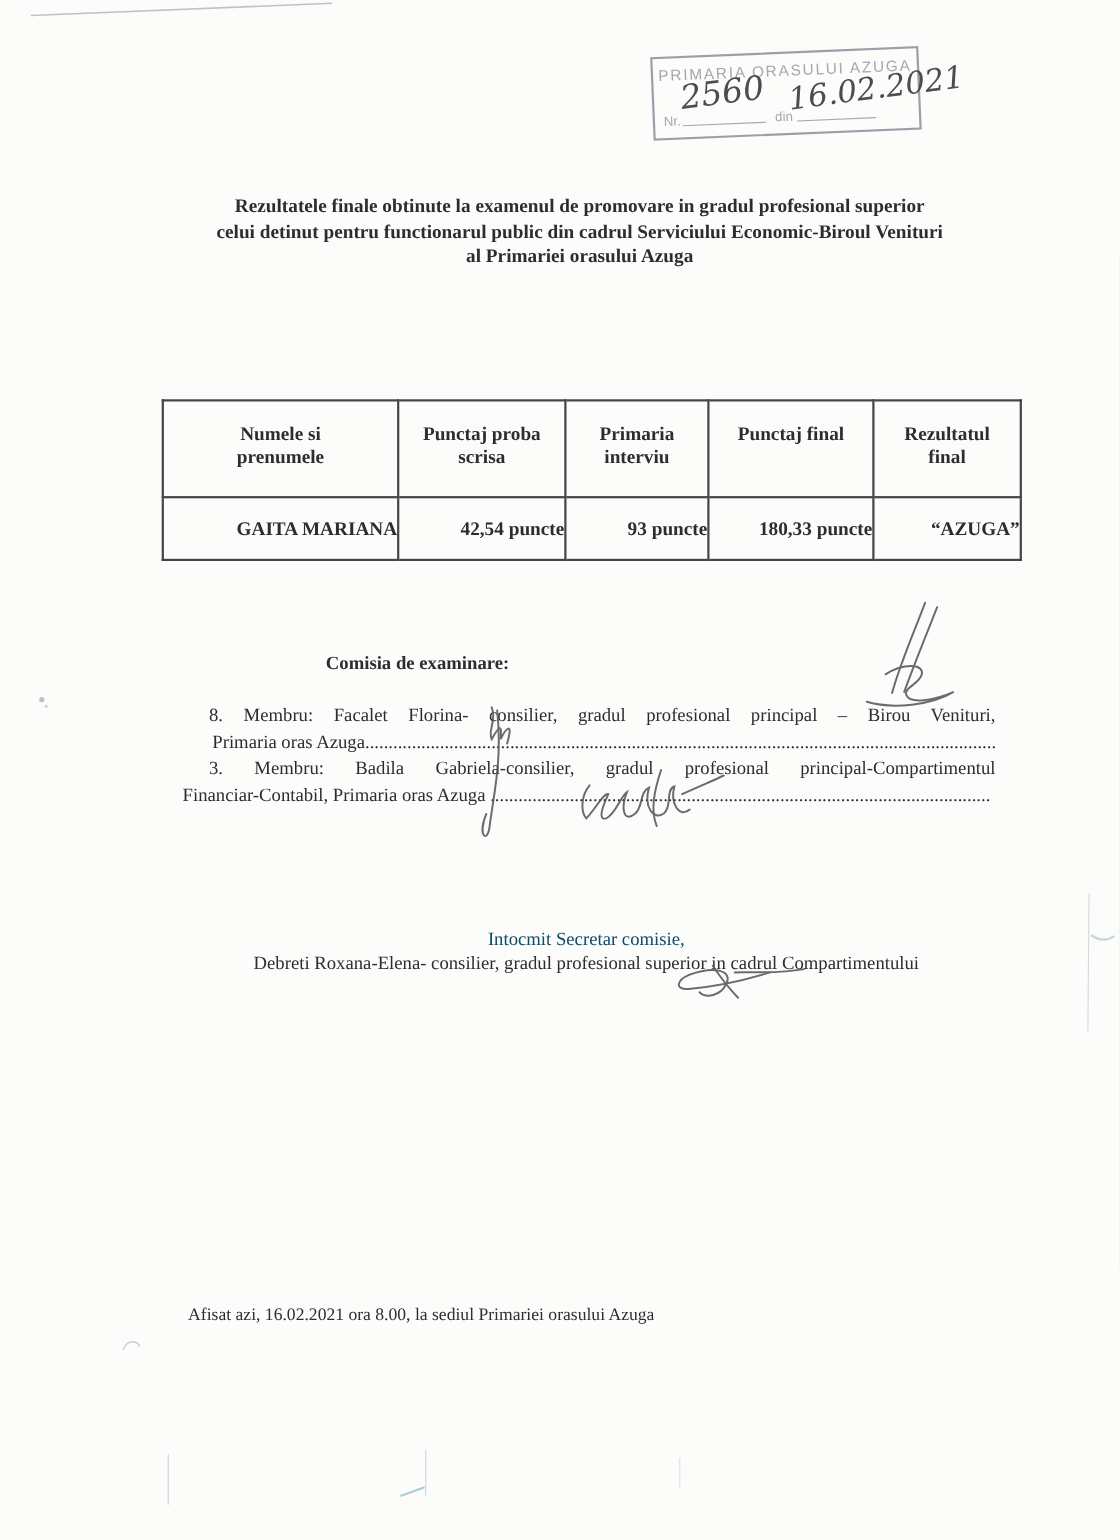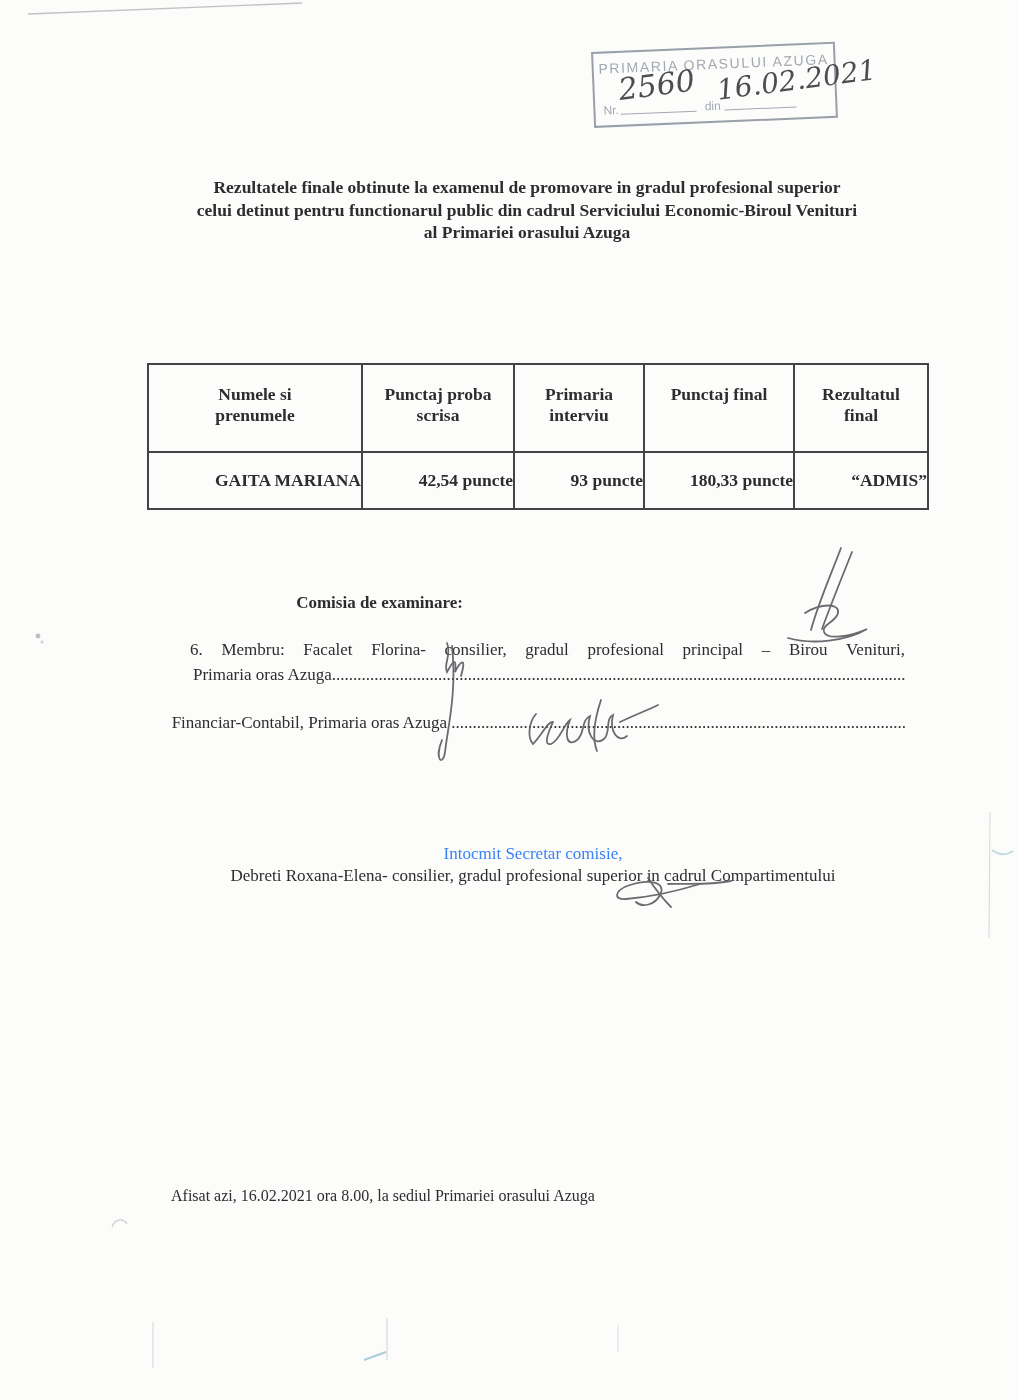--- a/index.html
+++ b/index.html
@@ -60,21 +60,21 @@
   table.results th{height:67px;vertical-align:top;padding-top:19px;text-align:center;}
   table.results td{height:55px;vertical-align:middle;text-align:right;padding-left:10px;}
   .hwrap{margin:0 auto;line-height:21px;}
   td.c-admis{text-align:center;vertical-align:top;padding-top:10px;padding-left:0;font-weight:normal;font-size:16.5px;}
   
   .line{position:absolute;font-size:17px;line-height:21px;overflow:hidden;white-space:pre;}
   .line.just{white-space:normal;text-align:justify;text-align-last:justify;}
   .bold{font-weight:bold;text-align:right;}
   
   .sec-line{position:absolute;left:48px;width:970px;text-align:center;font-size:17px;white-space:pre;}
-  .faded{color:#3b82f6;}
+  .faded{color:#0c4a6e;}
   
   .footer-line{position:absolute;left:171px;top:1187px;font-size:16px;font-weight:normal;white-space:nowrap;}
   
   .overlay{position:absolute;left:0;top:0;pointer-events:none;}
 </style>
 </head>
 <body>
 
 <div class="page">
 
@@ -120,29 +120,30 @@
           </th>
       <th>
             <div class="hwrap" style="max-width:100px">Rezultatul final</div>
           </th>
     </tr>
     <tr>
       <td>GAITA MARIANA</td>
       <td>42,54 puncte</td>
       <td>93 puncte</td>
       <td>180,33 puncte</td>
-      <td class="c-admis">“ADMIS”</td>
+      <td class="c-admis">“AZUGA”</td>
     </tr>
   </tbody>
     </table>
 
   <div class="line bold" style="left:163px;top:592px;width:300px;">Comisia de examinare:</div>
-  <div class="line just" style="left:190px;top:639px;width:715px;">6. Membru: Facalet Florina- consilier, gradul profesional principal – Birou Venituri,</div>
+  <div class="line just" style="left:190px;top:639px;width:715px;">8. Membru: Facalet Florina- consilier, gradul profesional principal – Birou Venituri,</div>
   <div class="line" style="left:193px;top:664px;width:713px;">Primaria oras Azuga..........................................................................................................................................................</div>
-  <div class="line" style="left:166px;top:712px;width:740px;text-align:right;">Financiar-Contabil, Primaria oras Azuga ...........................................................................................................</div>
+  <div class="line just" style="left:190px;top:688px;width:715px;">3. Membru: Badila Gabriela-consilier, gradul profesional principal-Compartimentul</div>
+  <div class="line" style="left:166px;top:712px;width:740px;">Financiar-Contabil, Primaria oras Azuga ...........................................................................................................</div>
 
   <div class="sec-line faded" style="top:844px;">Intocmit Secretar comisie,</div>
   <div class="sec-line" style="top:866px;">Debreti Roxana-Elena- consilier, gradul profesional superior in cadrul Compartimentului</div>
 
   <div class="footer-line">Afisat azi, 16.02.2021 ora 8.00, la sediul Primariei orasului Azuga</div>
 
   <svg class="overlay" width="1018" height="1400" viewBox="0 0 1018 1400">
     <g stroke="#55585e" stroke-width="1.8" fill="none" stroke-linecap="round" opacity="0.88">
       <g>
         <path d="M841,548 C830,577 818,604 811,630"></path>

